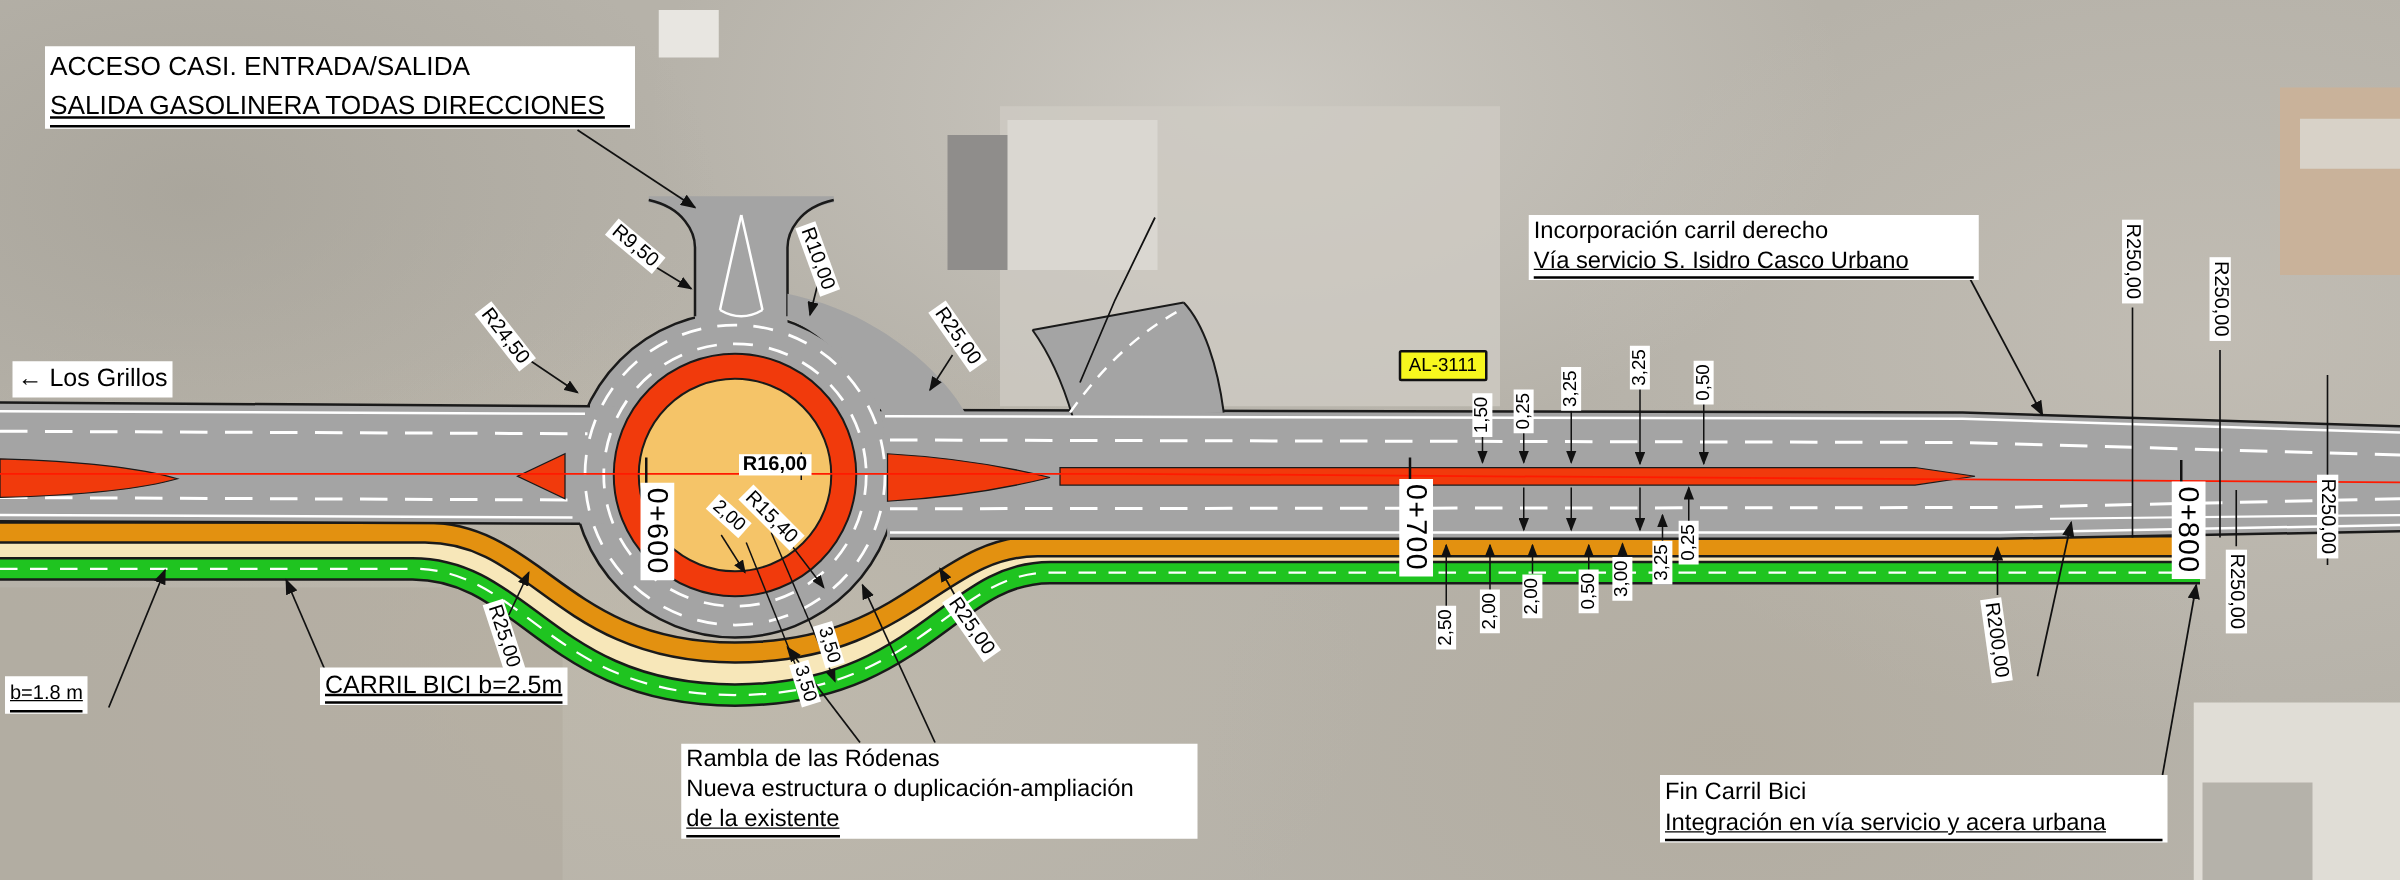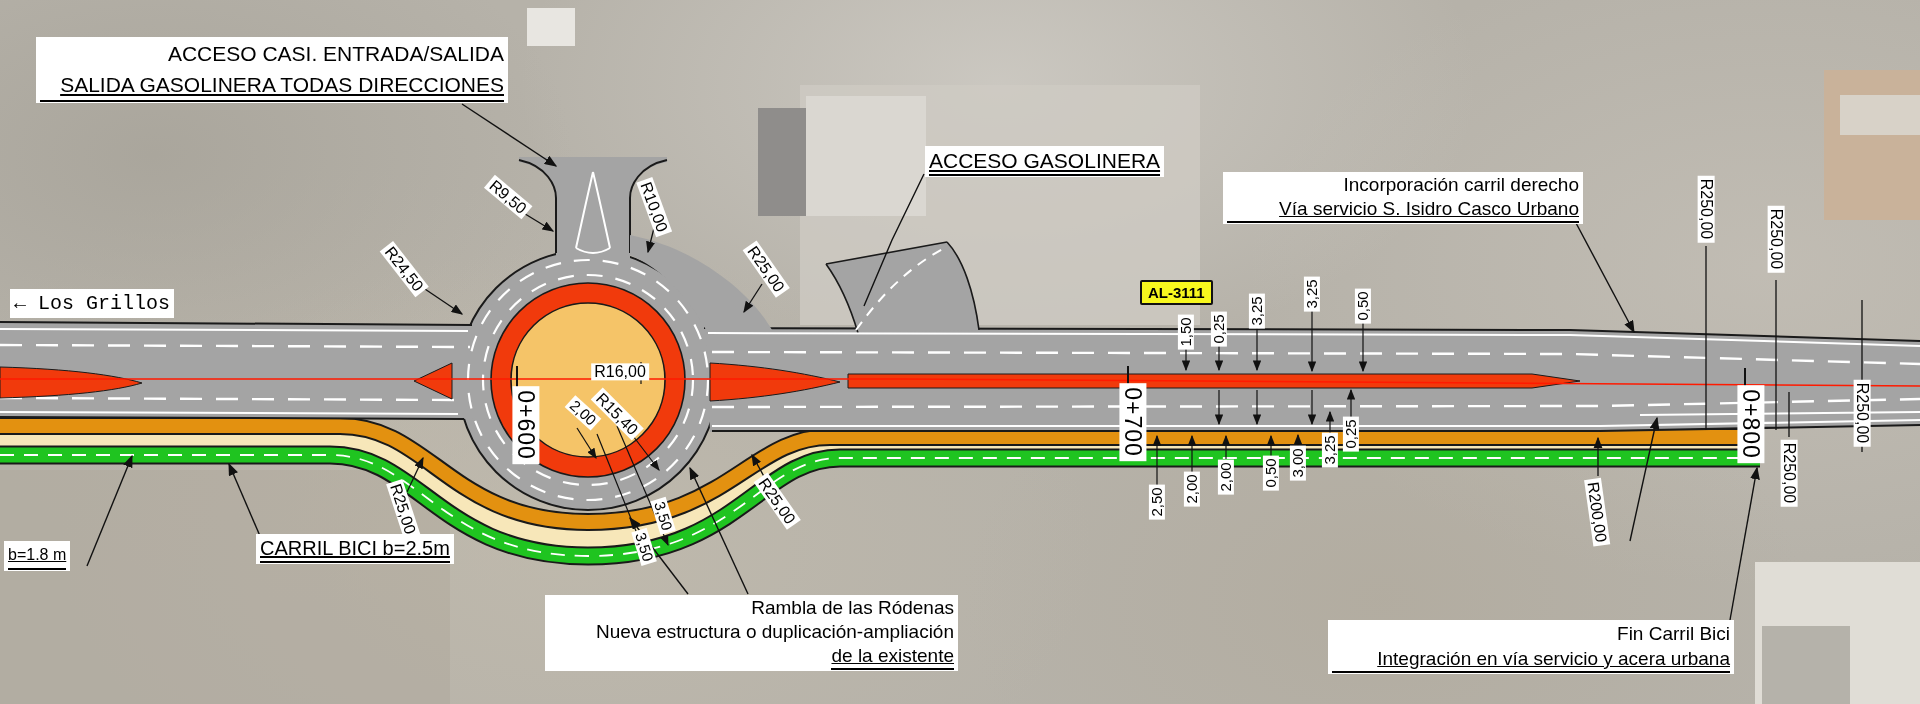--- a/index.html
+++ b/index.html
@@ -14,25 +14,25 @@
       radial-gradient(520px 320px at 92% 38%, rgba(200,195,186,.6), rgba(0,0,0,0)),
       radial-gradient(380px 220px at 18% 55%, rgba(188,182,170,.5), rgba(0,0,0,0));}
   .ph{position:absolute;}
   svg{position:absolute;left:0;top:0;}
   .lbl{position:absolute;background:#fff;white-space:nowrap;line-height:1.08;
        padding:0 3px;transform-origin:center;}
   .rlab{font-size:16px;}
   .dlab{font-size:15px;}
   .station{font-size:23px;padding:1px 4px;letter-spacing:1px;}
   .c-rot{transform:translate(-50%,-50%);}
-  .callout{position:absolute;background:#fff;text-align:right;padding:1px 4px;}
+  .callout{position:absolute;background:#fff;text-align:left;padding:1px 4px;}
   .callout .ln{display:block;}
   .ul{border-bottom:2px solid #000;text-decoration:underline;}
-  .badge{position:absolute;background:#f7f71e;border:2px solid #111;font-weight:bold;
-         font-size:15px;padding:2px 6px;border-radius:2px;margin-left:21px;}
+  .badge{position:absolute;background:#f7f71e;border:2px solid #111;font-weight:normal;
+         font-size:15px;padding:2px 6px;border-radius:2px;}
 </style>
 </head>
 <body>
 
 <div id="stage">
 
   <div class="ph" style="left:527px;top:8px;width:48px;height:38px;background:#e8e6e1;"></div>
   <div class="ph" style="left:800px;top:85px;width:400px;height:240px;background:rgba(206,202,195,.8);"></div>
   <div class="ph" style="left:758px;top:108px;width:50px;height:108px;background:#8f8d8b;"></div>
   <div class="ph" style="left:806px;top:96px;width:120px;height:120px;background:#dad7d1;"></div>
@@ -165,21 +165,21 @@
   </svg>
 
   <div class="lbl station c-rot" style="left:526px;top:425px;transform:translate(-50%,-50%) rotate(90deg);">0+600</div>
   <div class="lbl station c-rot" style="left:1133px;top:422px;transform:translate(-50%,-50%) rotate(90deg);">0+700</div>
   <div class="lbl station c-rot" style="left:1751px;top:424px;transform:translate(-50%,-50%) rotate(90deg);">0+800</div>
 
   <div class="lbl rlab" style="left:508px;top:197px;transform:translate(-50%,-50%) rotate(40deg);">R9,50</div>
   <div class="lbl rlab" style="left:404px;top:269px;transform:translate(-50%,-50%) rotate(52deg);">R24,50</div>
   <div class="lbl rlab" style="left:654px;top:207px;transform:translate(-50%,-50%) rotate(70deg);">R10,00</div>
   <div class="lbl rlab" style="left:766px;top:269px;transform:translate(-50%,-50%) rotate(55deg);">R25,00</div>
-  <div class="lbl rlab" style="left:620px;top:372px;transform:translate(-50%,-50%);">R16,00</div>
+  <div class="lbl rlab" style="left:620px;top:372px;transform:translate(-50%,-50%);font-weight:bold;">R16,00</div>
   <div class="lbl rlab" style="left:617px;top:414px;transform:translate(-50%,-50%) rotate(45deg);">R15,40</div>
   <div class="lbl rlab" style="left:777px;top:501px;transform:translate(-50%,-50%) rotate(55deg);">R25,00</div>
   <div class="lbl rlab" style="left:403px;top:509px;transform:translate(-50%,-50%) rotate(72deg);">R25,00</div>
   <div class="lbl rlab" style="left:1706px;top:209px;transform:translate(-50%,-50%) rotate(90deg);">R250,00</div>
   <div class="lbl rlab" style="left:1776px;top:239px;transform:translate(-50%,-50%) rotate(90deg);">R250,00</div>
   <div class="lbl rlab" style="left:1597px;top:512px;transform:translate(-50%,-50%) rotate(82deg);">R200,00</div>
   <div class="lbl rlab" style="left:1789px;top:473px;transform:translate(-50%,-50%) rotate(90deg);">R250,00</div>
   <div class="lbl rlab" style="left:1862px;top:413px;transform:translate(-50%,-50%) rotate(90deg);">R250,00</div>
 
   <div class="lbl dlab" style="left:583px;top:413px;transform:translate(-50%,-50%) rotate(42deg);">2,00</div>
@@ -198,25 +198,22 @@
   <div class="lbl dlab" style="left:1271px;top:473px;transform:translate(-50%,-50%) rotate(-90deg);">0,50</div>
   <div class="lbl dlab" style="left:1298px;top:463px;transform:translate(-50%,-50%) rotate(-90deg);">3,00</div>
   <div class="lbl dlab" style="left:1330px;top:450px;transform:translate(-50%,-50%) rotate(-90deg);">3,25</div>
   <div class="lbl dlab" style="left:1351px;top:434px;transform:translate(-50%,-50%) rotate(-90deg);">0,25</div>
 
   <div class="callout" style="left:36px;top:37px;width:464px;font-size:21px;line-height:31px;">
     <span class="ln">ACCESO CASI. ENTRADA/SALIDA</span>
     <span class="ln ul">SALIDA GASOLINERA TODAS DIRECCIONES</span>
   </div>
 
-  <div class="callout" style="left:925px;top:146px;font-size:21px;line-height:27px;">
-    <span class="ln ul">ACCESO GASOLINERA</span>
-  </div>
-
-  <div class="callout" style="left:10px;top:289px;font-size:20px;line-height:27px;text-align:right;font-family:Liberation Mono, monospace;">
+
+  <div class="callout" style="left:10px;top:289px;font-size:20px;line-height:27px;text-align:right;">
     <span class="ln">← Los Grillos</span>
   </div>
 
   <div class="badge" style="left:1119px;top:280px;">AL-3111</div>
 
   <div class="callout" style="left:1223px;top:172px;width:352px;font-size:19px;line-height:24px;">
     <span class="ln">Incorporación carril derecho</span>
     <span class="ln ul">Vía servicio S. Isidro Casco Urbano</span>
   </div>
 

